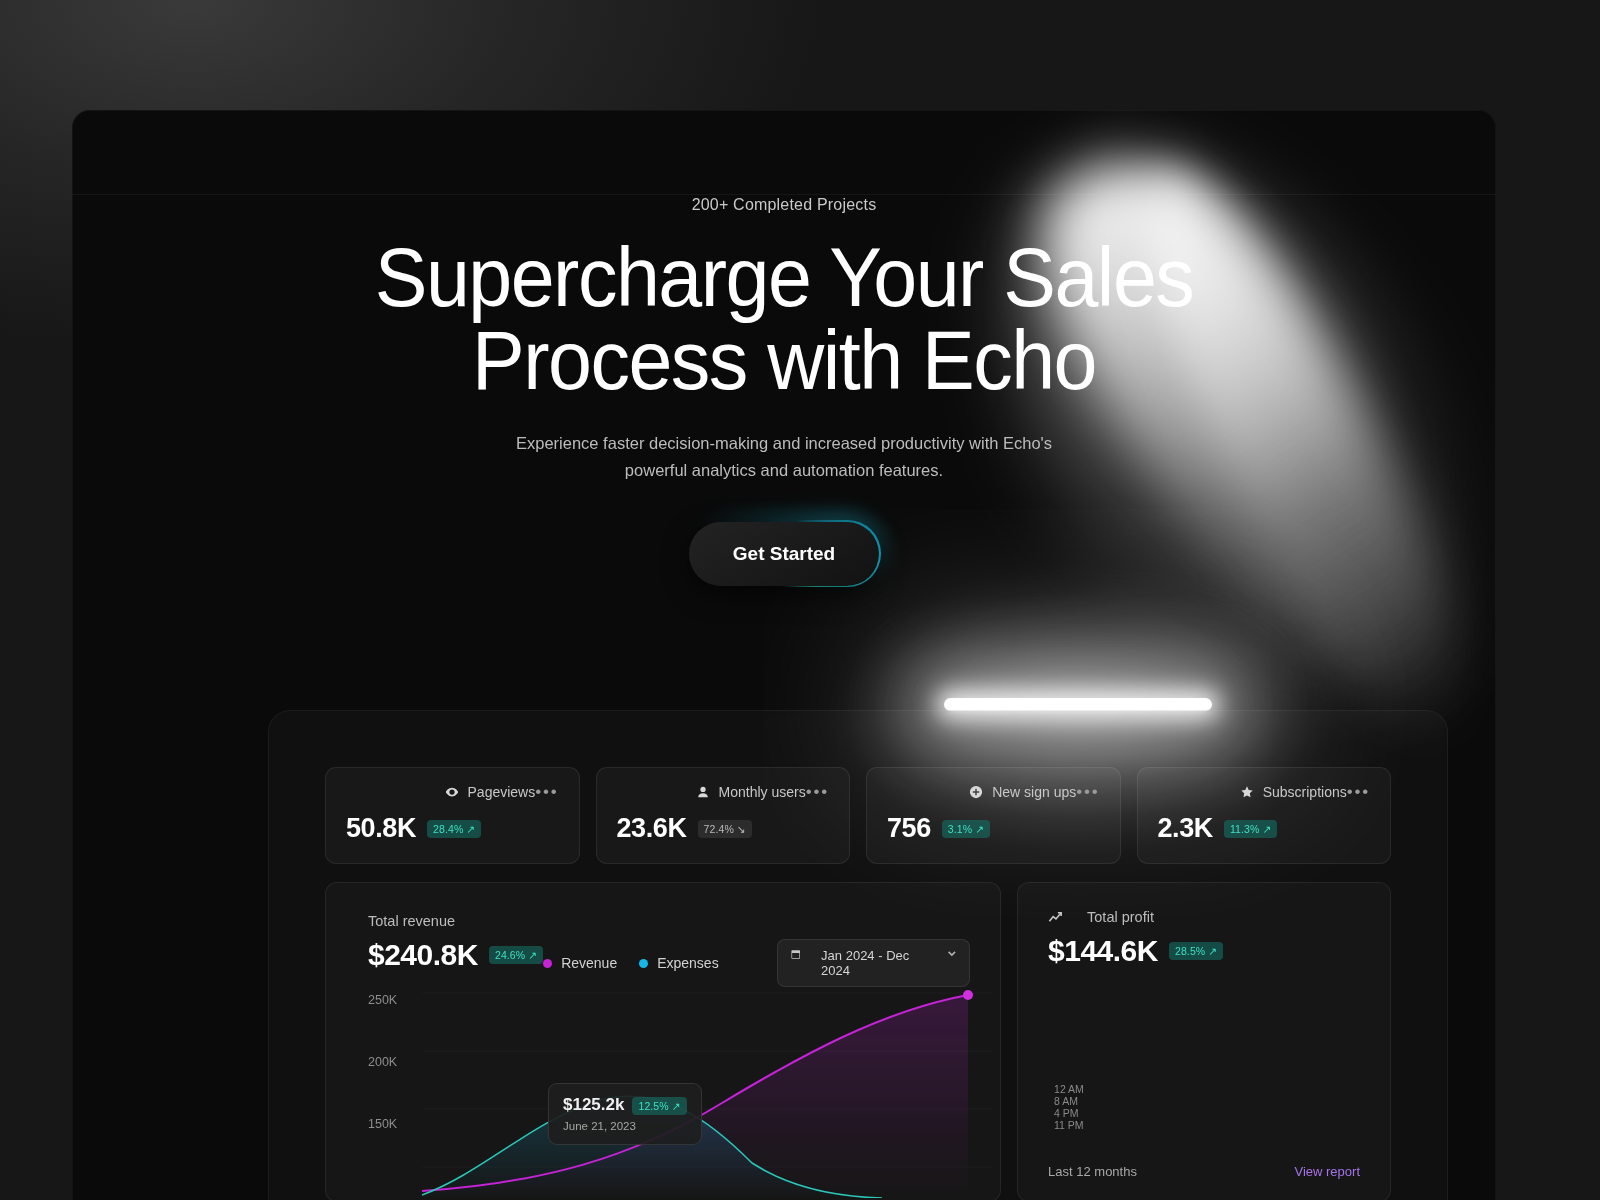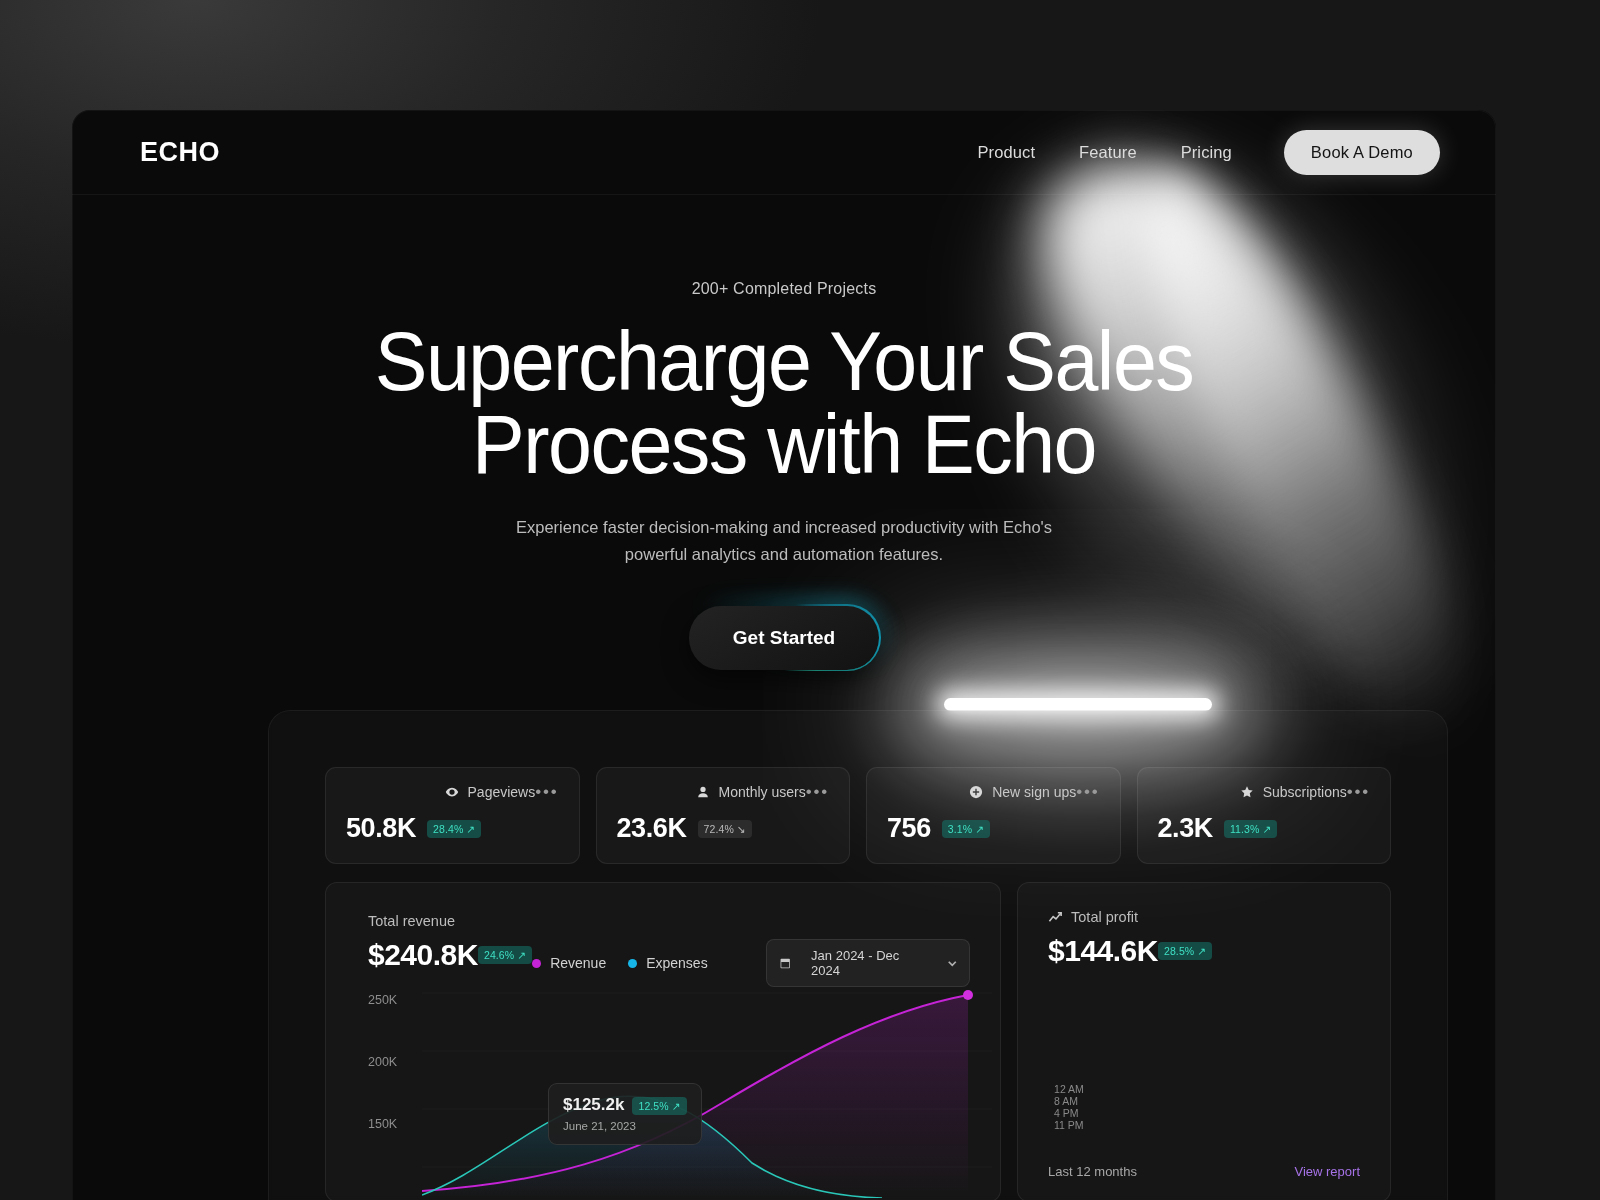--- a/index.html
+++ b/index.html
@@ -174,28 +174,28 @@
     background:rgba(255,255,255,.028);
     border:1px solid rgba(255,255,255,.07);
     border-radius:12px;
     position:relative; overflow:hidden;
   }
   .panel-left { flex:1.93; height:320px; padding:30px 30px 0 42px; }
   .panel-right { flex:1; height:320px; padding:26px 30px 0 30px; }
 
   .p-head { display:flex; align-items:flex-start; justify-content:space-between; }
   .p-title { color:#bdbdbd; font-size:14.5px; }
-  .p-val-row { display:flex; align-items:center; margin-top:9px; }
+  .p-val-row { display:flex; align-items:center; gap:11px; margin-top:9px; }
   .p-val { color:#fff; font-size:30px; font-weight:700; letter-spacing:-.5px; }
 
   .legend { display:flex; align-items:center; gap:22px; margin-top:26px; }
   .leg { display:flex; align-items:center; gap:9px; color:#d2d2d2; font-size:14px; }
   .leg-dot { width:9px; height:9px; border-radius:50%; }
   .date-sel {
-    display:flex; align-items:center; gap:20px;
+    display:flex; align-items:flex-start; gap:20px;
     background:rgba(255,255,255,.05);
     border:1px solid rgba(255,255,255,.09);
     border-radius:8px; padding:8px 12px;
     color:#d5d5d5; font-size:13px; cursor:pointer;margin-left:36px;
   }
   .cal-ico { width:13px; height:13px; fill:#c8c8c8; }
   .chev { width:11px; height:11px; stroke:#b0b0b0; fill:none; stroke-width:2; }
 
   .yaxis { position:absolute; left:42px; top:110px; }
   .ytick { color:#8e8e8e; font-size:12.5px; margin-bottom:48px; }
@@ -207,48 +207,39 @@
     position:absolute; left:222px; top:200px;
     background:rgba(30,30,30,.92);
     border:1px solid rgba(255,255,255,.1);
     border-radius:9px; padding:11px 14px 12px;
     z-index:3;
   }
   .tt-row { display:flex; align-items:flex-end; gap:8px; }
   .tt-val { color:#f0f0f0; font-size:17px; font-weight:700; }
   .tt-date { color:#a6a6a6; font-size:11.5px; margin-top:5px; }
 
-  .p-title-row { display:flex; align-items:center; gap:8px; }
+  .p-title-row { display:flex; align-items:center; gap:24px; }
   .bars { display:flex; align-items:flex-end; gap:0; height:84px; margin-top:22px; padding:0 6px; }
   .barslot { flex:1; display:flex; justify-content:center; }
   .bar { width:6px; border-radius:1px; }
   .xaxis { display:flex; justify-content:space-between; margin-top:9px; padding:0 6px;flex-direction:column; }
   .xtick { color:#8a8a8a; font-size:10.5px; }
   .p-foot {
     position:absolute; left:30px; right:30px; bottom:22px;
     display:flex; align-items:center; justify-content:space-between;
   }
   .foot-l { color:#a8a8a8; font-size:13px; }
   .foot-r { color:#a773e8; font-size:13px; cursor:pointer; }
 </style>
 </head>
 <body>
 
 <div id="stage">
   <div id="site">
 
-    <div class="nav">
-      <div class="logo">ECHO</div>
-      <div class="nav-right">
-        <span class="nav-link">Product</span>
-        <span class="nav-link">Feature</span>
-        <span class="nav-link">Pricing</span>
-        <button class="demo-btn">Book A Demo</button>
-      </div>
-    </div>
     <div class="nav-divider"></div>
 
     <div class="beam-wrap">
       <div class="beam beam-c"></div>
       <div class="beam beam-a"></div>
       <div class="beam beam-b"></div>
       <div class="glow-halo"></div>
       <div class="glow-bar"></div>
     </div>
 

